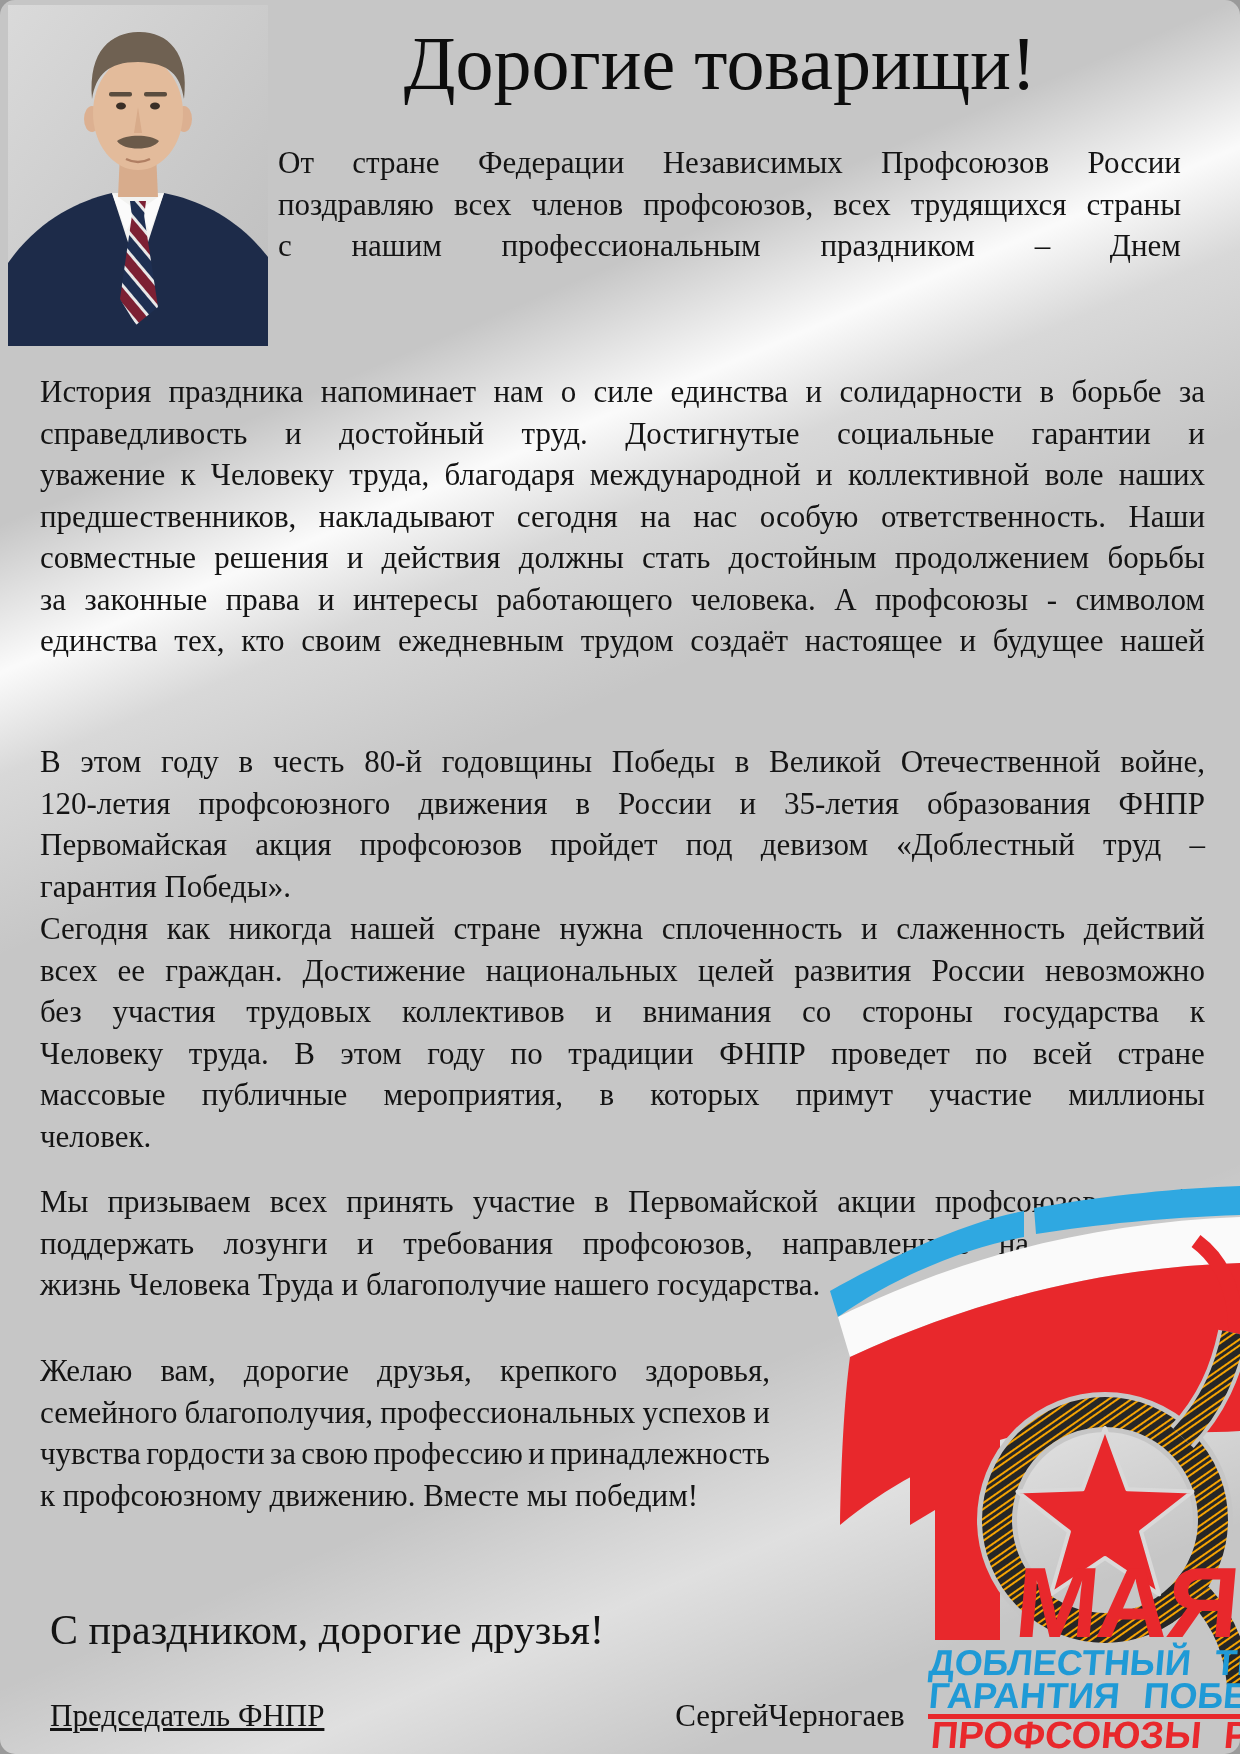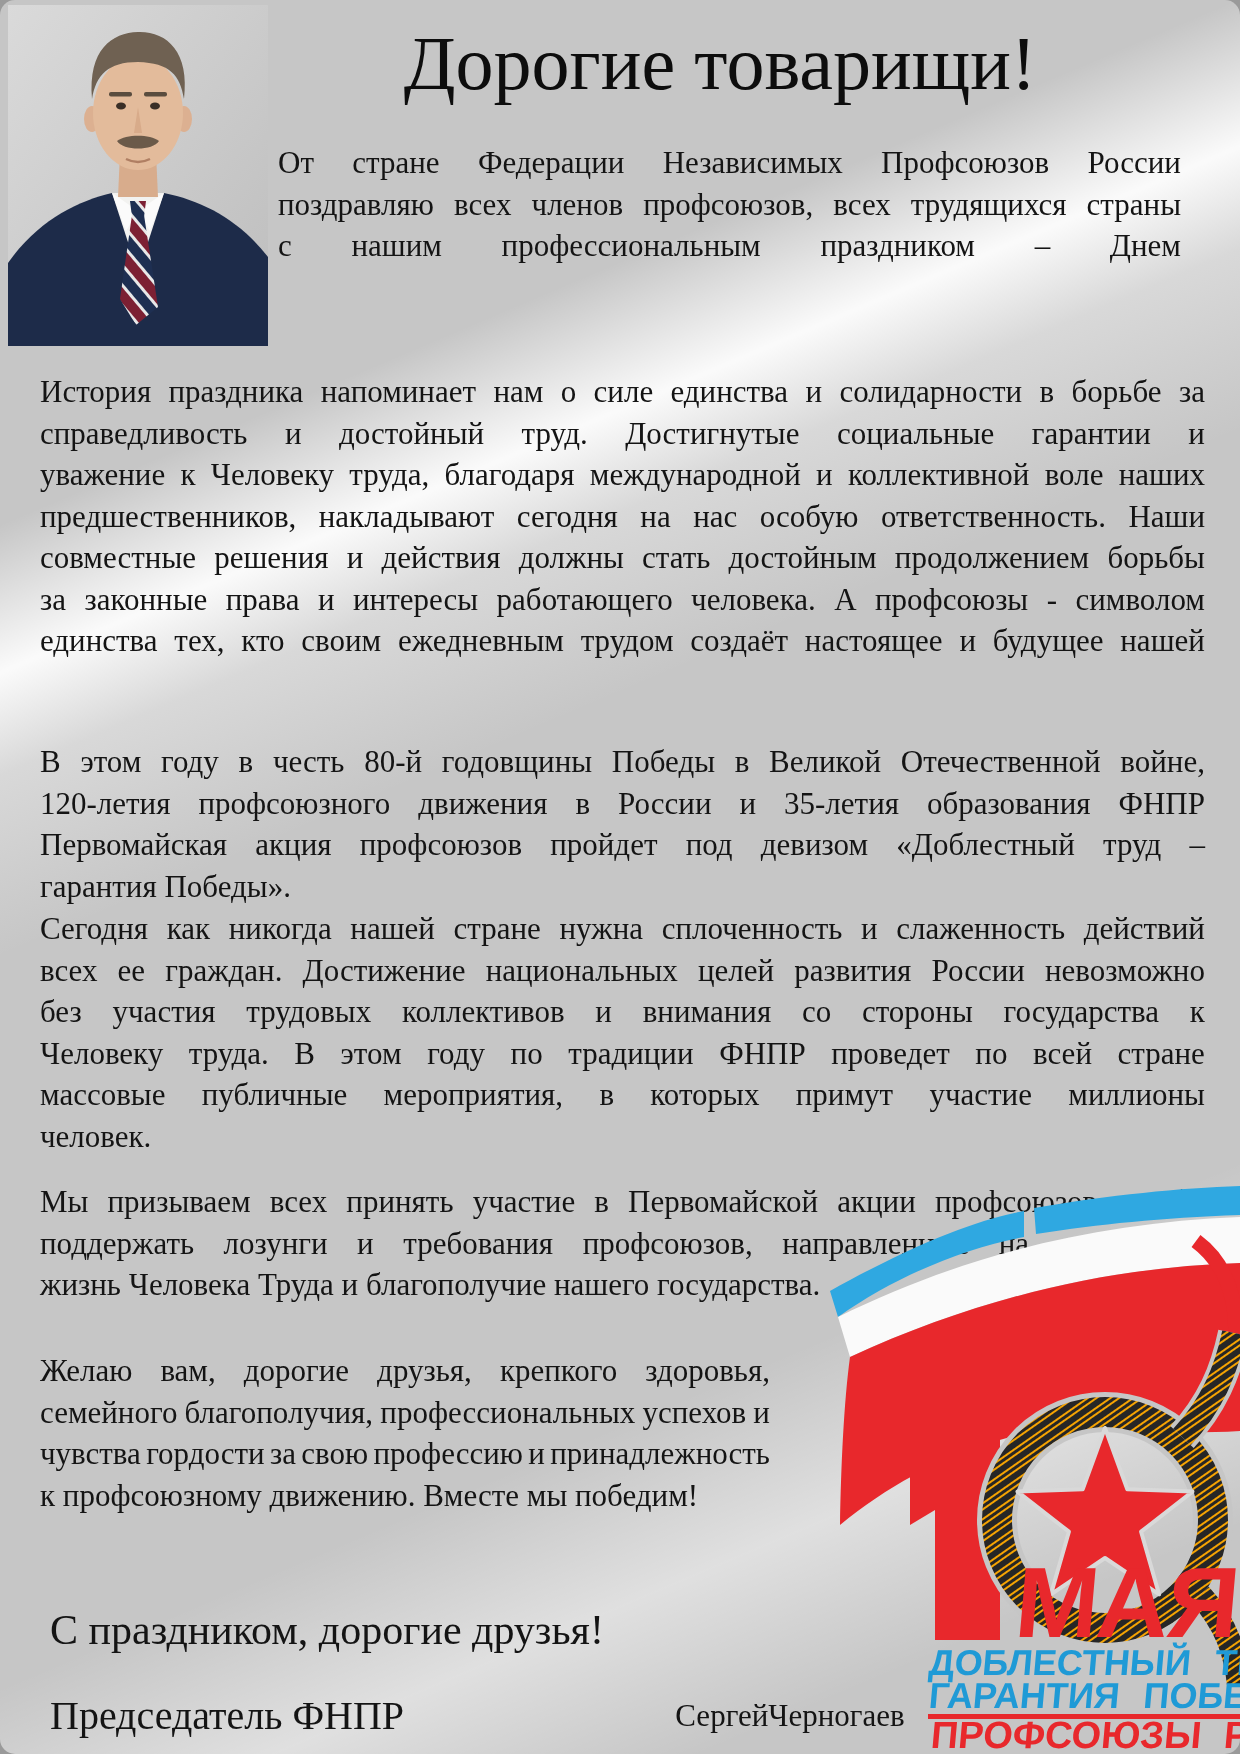--- a/index.html
+++ b/index.html
@@ -26,21 +26,21 @@
   .para{position:absolute;font-size:31px;line-height:41.5px;}
   .para .line{display:flex;justify-content:space-between;height:41.5px;overflow:visible;white-space:nowrap;}
   .para .line.last{display:block;white-space:nowrap;}
   .p-intro{left:278px;top:142px;width:903px;}
   .p-history{left:40px;top:371px;width:1165px;}
   .p-anniversary{left:40px;top:741px;width:1165px;}
   .p-today{left:40px;top:908px;width:1165px;}
   .p-call{left:40px;top:1181px;width:1165px;}
   .p-wishes{left:40px;top:1350px;width:730px;}
   .greeting{position:absolute;left:50px;top:1610px;font-size:42px;line-height:41.5px;}
-  .sig-pos{position:absolute;left:50px;top:1695px;font-size:40px;line-height:41.5px;}
+  .sig-pos{position:absolute;left:50px;top:1695px;font-size:31px;line-height:41.5px;text-decoration:underline;}
   .sig-name{position:absolute;left:645px;top:1695px;width:290px;font-size:31px;line-height:41.5px;display:flex;justify-content:center;}
   .logo{position:absolute;left:810px;top:1175px;width:430px;height:579px;}
   .logo text{font-family:"Liberation Sans", sans-serif;font-weight:bold;}
 </style>
 </head>
 <body>
 
 <div class="page">
 
   <svg class="photo" viewBox="0 0 260 341" xmlns="http://www.w3.org/2000/svg">

